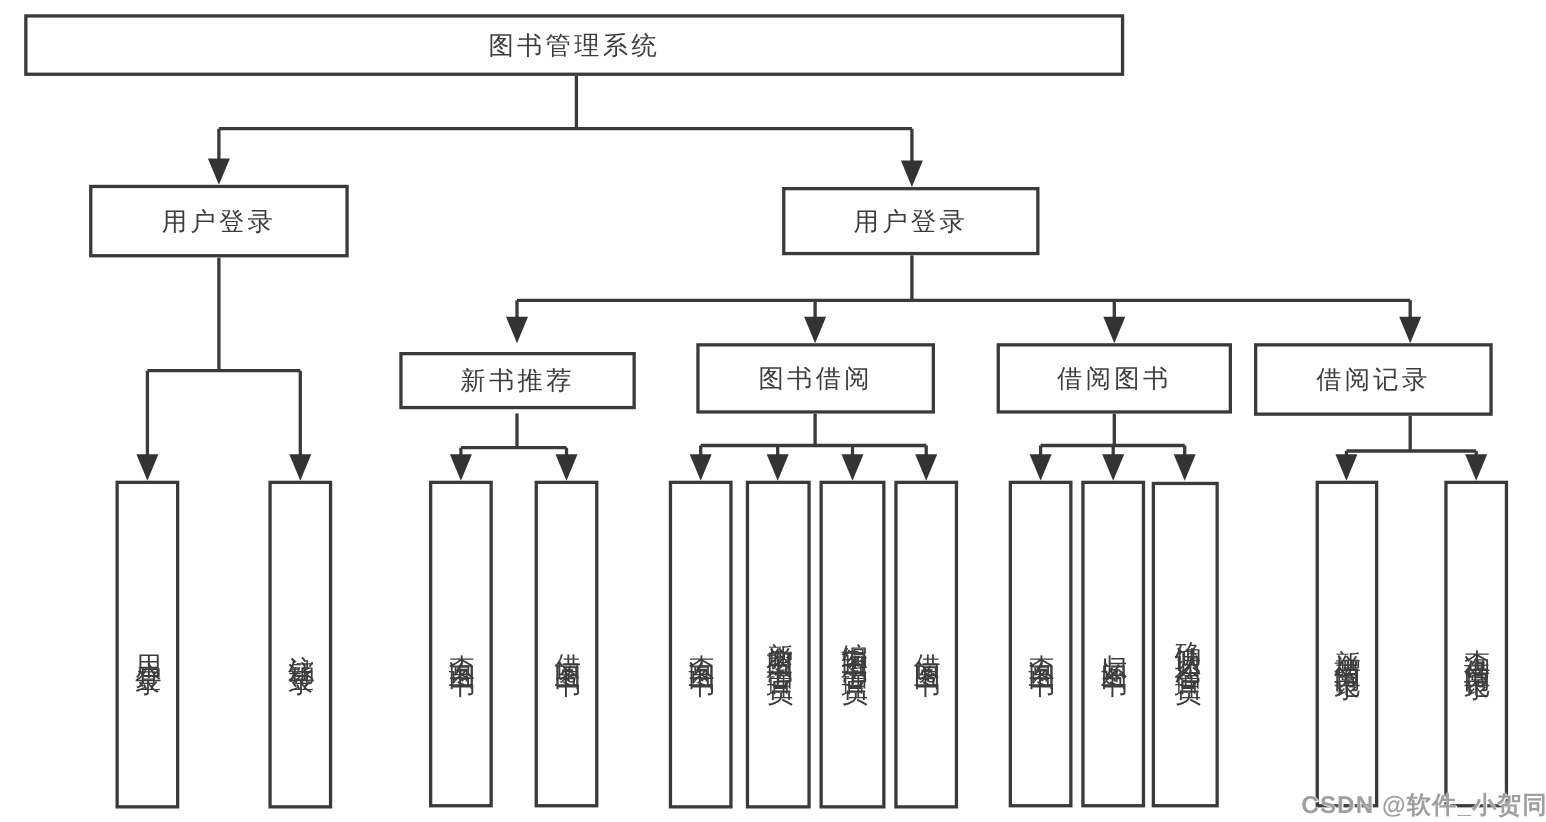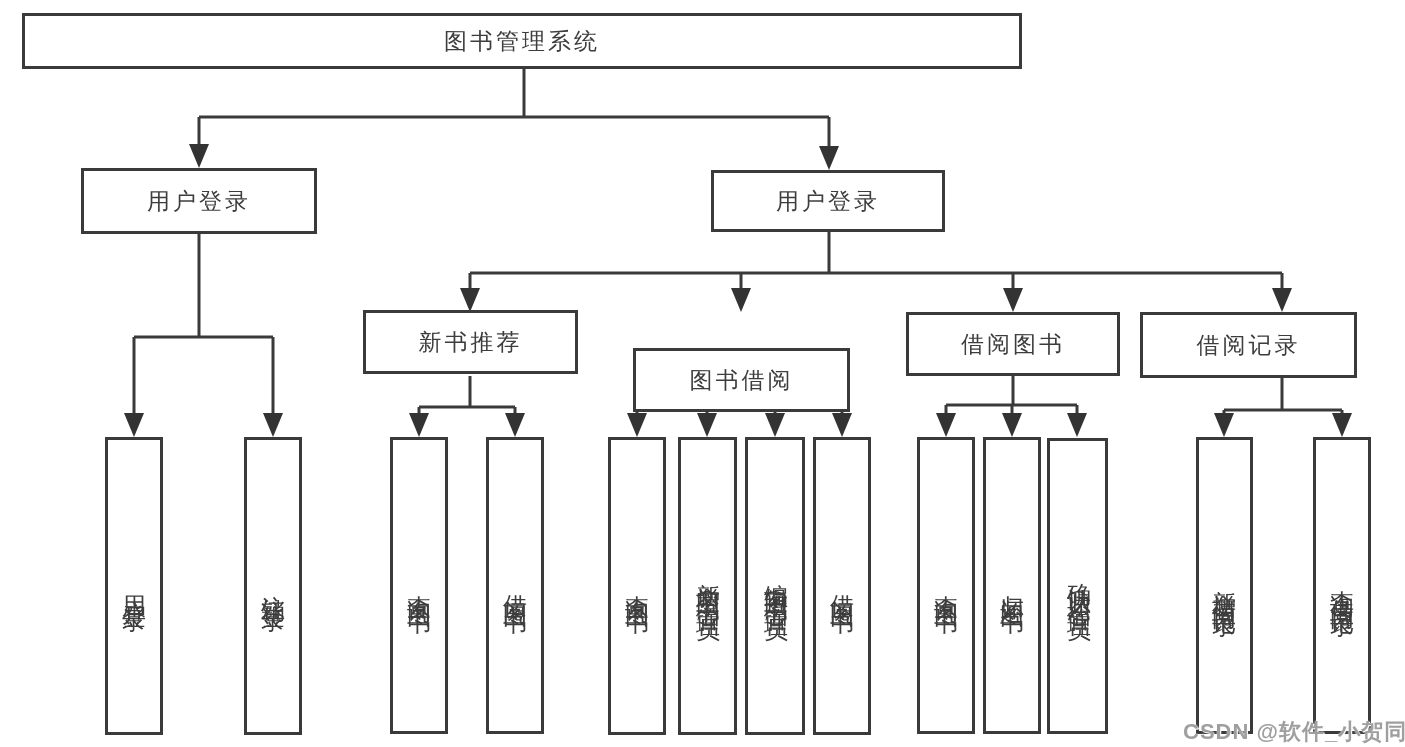--- a/index.html
+++ b/index.html
@@ -86,22 +86,22 @@
       <polygon points="1214,413 1234,413 1224,437"></polygon>
       <polygon points="1332,413 1352,413 1342,437"></polygon>
     </g>
   </svg>
 
   <div class="box h-box" style="left:22px; top:13px; width:1000px; height:56px;">图书管理系统</div>
 
   <div class="box h-box" style="left:81px; top:168px; width:236px; height:66px;">用户登录</div>
   <div class="box h-box" style="left:711px; top:170px; width:234px; height:62px;">用户登录</div>
 
-  <div class="box h-box" style="left:363px; top:310px; width:215px; height:64px;">新书推荐</div>
-  <div class="box h-box" style="left:633px; top:312px; width:217px; height:64px;margin-top:36px;">图书借阅</div>
+  <div class="box h-box" style="left:363px; top:320px; width:215px; height:52px;">新书推荐</div>
+  <div class="box h-box" style="left:633px; top:312px; width:217px; height:64px;">图书借阅</div>
   <div class="box h-box" style="left:906px; top:312px; width:214px; height:64px;">借阅图书</div>
   <div class="box h-box" style="left:1140px; top:312px; width:217px; height:66px;">借阅记录</div>
 
   <div class="box v-box" style="left:105px; top:437px; width:58px; height:298px;">用户登录</div>
   <div class="box v-box" style="left:244px; top:437px; width:58px; height:298px;">注销登录</div>
 
   <div class="box v-box" style="left:390px; top:437px; width:58px; height:297px;">查询图书</div>
   <div class="box v-box" style="left:486px; top:437px; width:58px; height:297px;">借阅图书</div>
 
   <div class="box v-box" style="left:608px; top:437px; width:58px; height:298px;">查询图书</div>

